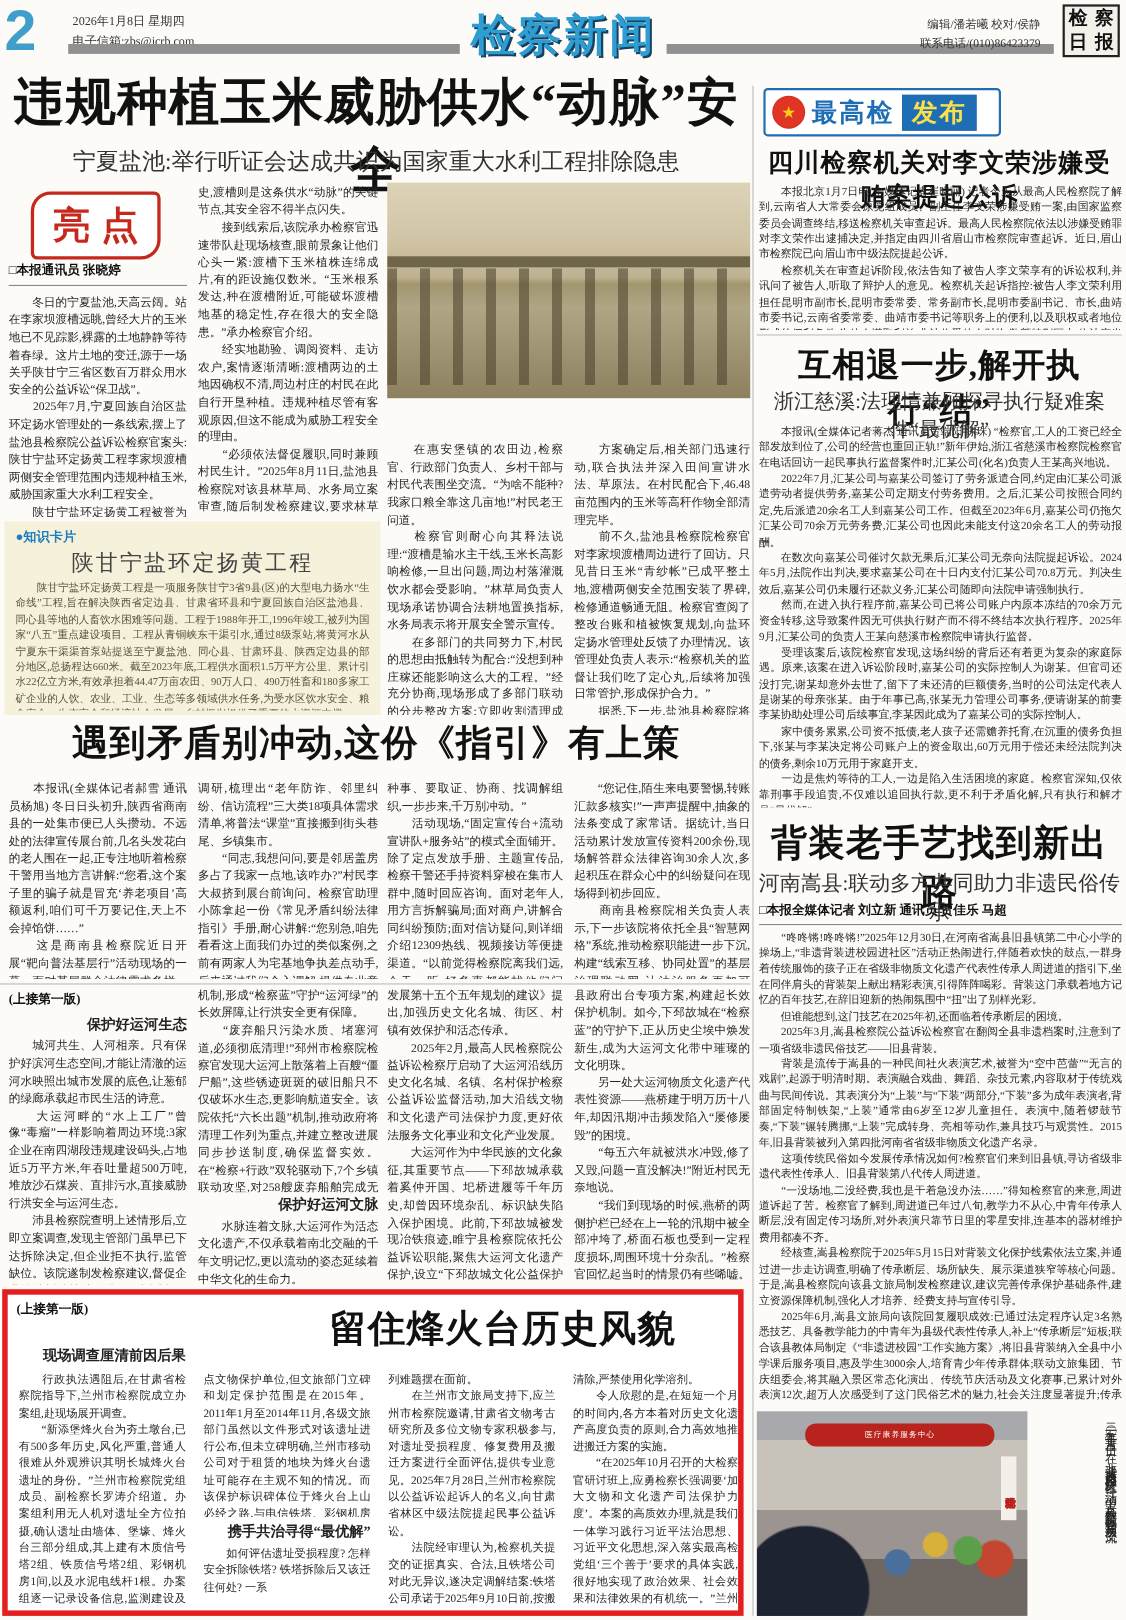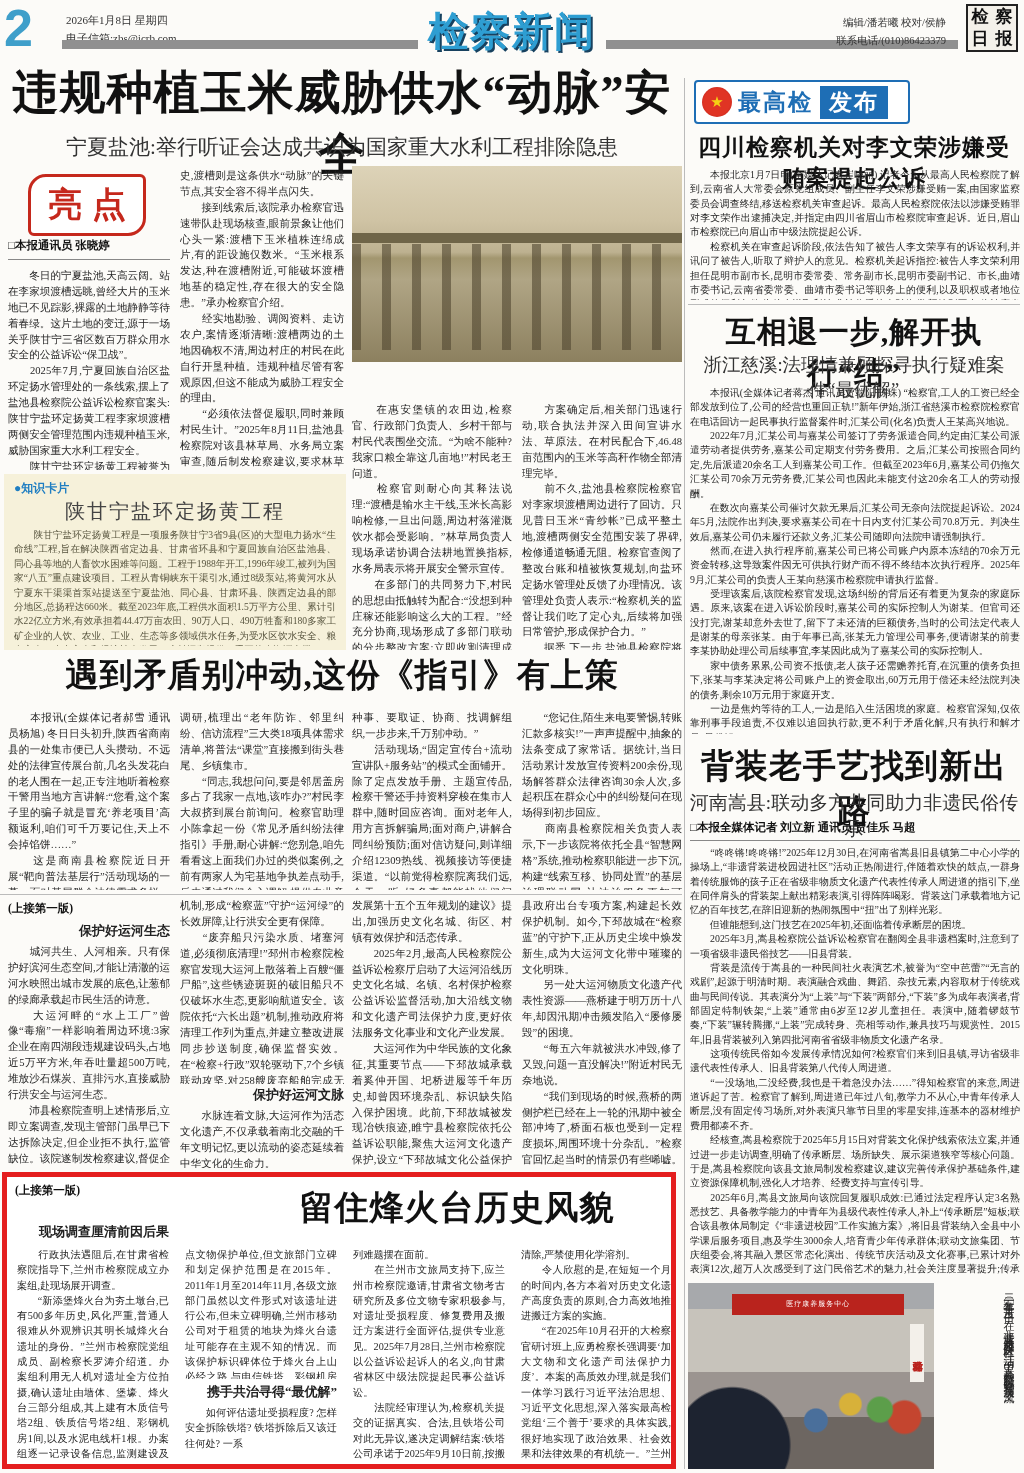--- a/index.html
+++ b/index.html
@@ -34,36 +34,36 @@
   .cardtitle{text-align:center;font-size:20px;color:#444;letter-spacing:2px;margin:1px 0 3px;}
   .cardbody{font-size:9.6px;line-height:1.5;color:#57543e;text-align:justify;white-space:pre-line;overflow:hidden;height:118px;}
   
   .photo1{left:352px;top:166px;width:330px;height:196px;background:linear-gradient(180deg,#ddd3b8 0%,#cfc3a4 28%,#bdb190 44%,#a2966f 47%,#b0a585 58%,#8c805f 100%);overflow:hidden;}
   .deck{position:absolute;left:0;right:0;top:34%;height:10px;background:#6f6548;}
   .pillars{position:absolute;left:0;right:0;top:40%;bottom:6%;background:repeating-linear-gradient(90deg,rgba(80,70,48,.6) 0 9px,rgba(0,0,0,0) 9px 30px);}
   .cap{font-size:10.5px;line-height:1.5;color:#222;text-align:justify;white-space:pre-line;}
   .photo2{left:688px;top:1283px;width:246px;height:186px;overflow:hidden;
      background:linear-gradient(180deg,#a7a9ac 0 14%,#c7c3bb 14% 48%,#9b9490 48% 72%,#6d6661 72% 100%);}
   .banner{position:absolute;left:18%;top:6%;width:70%;height:11%;background:#b9231d;color:#fff;font-size:7px;
-     display:flex;align-items:center;justify-content:center;letter-spacing:1px;}
+     display:flex;align-items:center;justify-content:center;letter-spacing:1px;border-radius:10px;}
   .sign{position:absolute;right:4%;top:22%;width:14px;height:58px;background:#f3f0ea;color:#b9231d;font-size:10px;
      writing-mode:vertical-rl;text-align:center;font-weight:700;line-height:14px;}
   .crowd{position:absolute;left:0;right:0;bottom:0;height:58%;
      background:radial-gradient(circle at 18% 78%, #1d2330 0 26%, rgba(0,0,0,0) 27%),
      radial-gradient(circle at 52% 55%, #4a6f9b 0 8%, rgba(0,0,0,0) 9%),
      radial-gradient(circle at 66% 40%, #d7b13a 0 6%, rgba(0,0,0,0) 7%),
      radial-gradient(circle at 78% 45%, #5c9e4a 0 6%, rgba(0,0,0,0) 7%),
      radial-gradient(circle at 88% 52%, #c4452f 0 7%, rgba(0,0,0,0) 8%);}
   .vcap{left:942px;top:1285px;width:78px;height:184px;writing-mode:vertical-rl;font-size:11px;line-height:2.0;color:#222;letter-spacing:2px;}
   
   .badge{left:694px;top:80px;width:212px;height:40px;border:2px solid #1e6eb5;border-radius:4px;display:flex;align-items:center;background:#fff;}
   .emblem{width:30px;height:30px;border-radius:50%;background:radial-gradient(circle,#e03424 60%,#b0211a 100%);margin:0 6px;
      display:flex;align-items:center;justify-content:center;color:#f5d014;font-size:15px;}
   .btx1{font-size:23px;font-weight:700;color:#1e6eb5;letter-spacing:2px;}
-  .btx2{font-size:23px;font-weight:700;color:#ffffff;background:#1e6eb5;padding:1px 9px;margin-left:7px;letter-spacing:2px;}
+  .btx2{font-size:23px;font-weight:700;color:#fde047;background:#1e6eb5;padding:1px 9px;margin-left:7px;letter-spacing:2px;}
   
   .redbox{left:2px;top:1172px;width:674px;height:297px;border:5px solid #e41e1e;background:#fff;box-sizing:border-box;}
   .shead{font-weight:700;font-size:13px;color:#222;text-align:right;}
 </style>
 </head>
 <body>
 
 <div class="page">
 
   <div class="abs pagenum">2</div>

